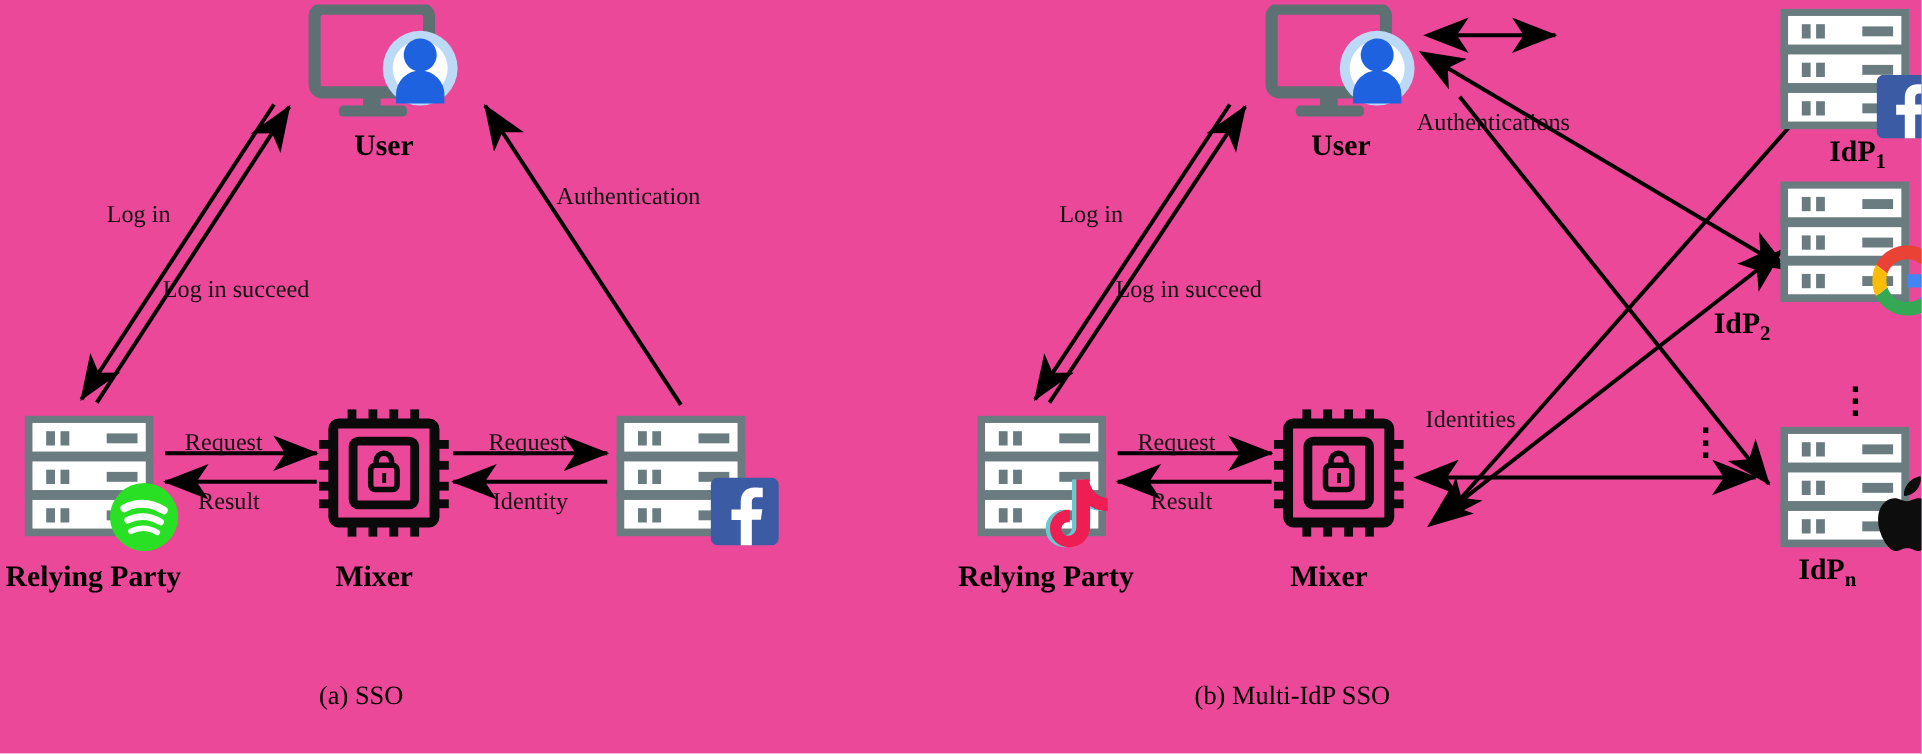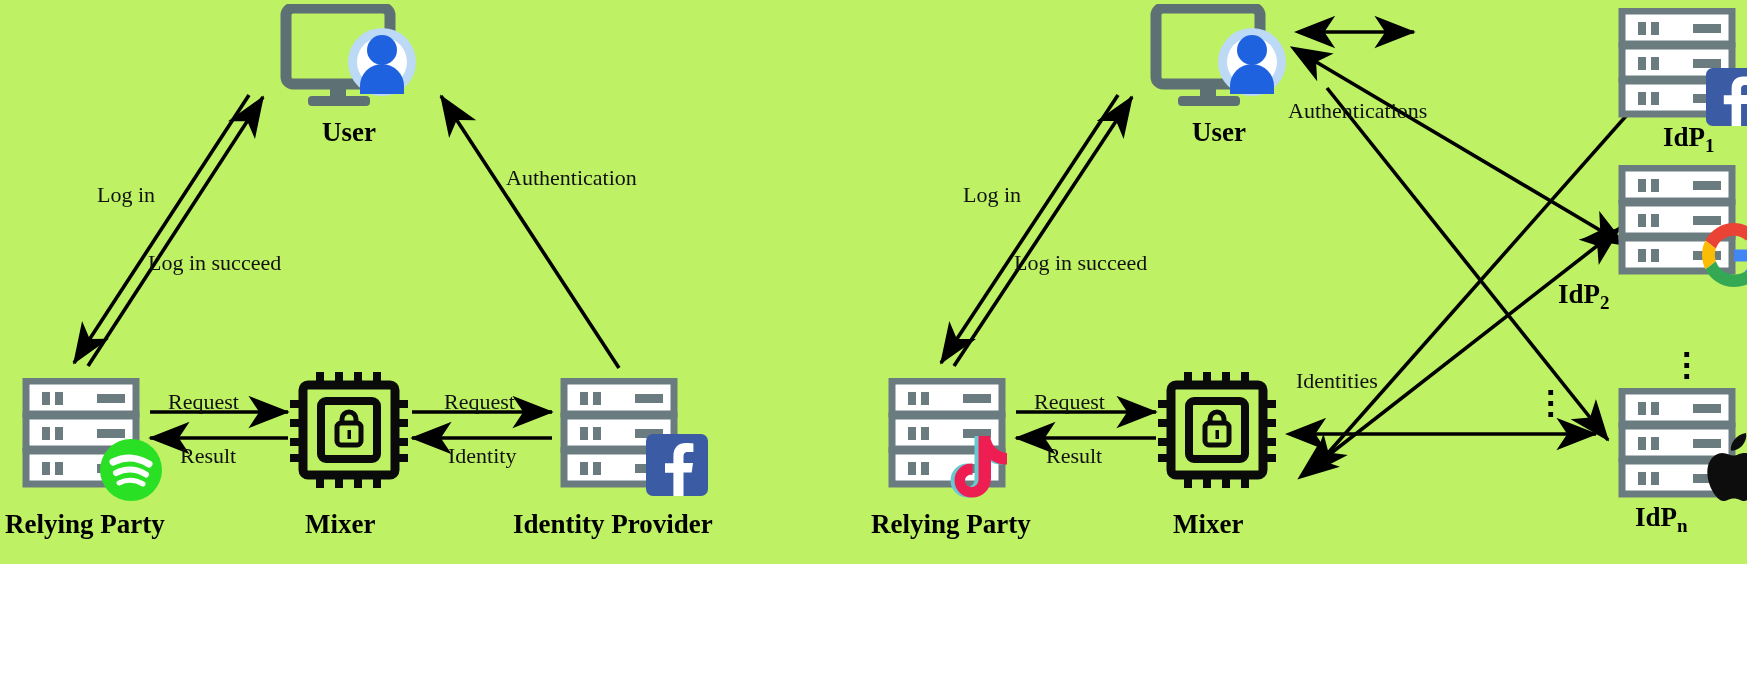--- a/index.html
+++ b/index.html
@@ -1,17 +1,17 @@
 <!DOCTYPE html>
 <html><head>
 <meta charset="utf-8">
 <style>
   html,body{margin:0;padding:0;background:#ffffff;}
   body{font-family:"Liberation Serif", serif;}
-  #stage{position:relative;width:1747px;height:564px;background:#bef264;overflow:hidden;}
+  #stage{position:relative;width:1747px;height:685px;background:#ec4899;overflow:hidden;}
   svg.layer{position:absolute;left:0;top:0;width:1747px;height:685px;overflow:visible;}
   .node{position:absolute;}
   .lbl{position:absolute;font-family:"Liberation Serif",serif;color:#000;white-space:nowrap;}
   .edge-lbl{font-size:22px;font-family:"Liberation Serif",serif;color:#111;}
   .node-lbl{font-weight:bold;font-size:27px;font-family:"Liberation Serif",serif;color:#000;}
   .caption{font-size:24px;font-family:"Liberation Serif",serif;color:#000;}
   .sub{font-size:19px;vertical-align:sub;font-weight:bold;}
   .dots{position:absolute;font-size:34px;line-height:11px;color:#000;font-family:"Liberation Sans",sans-serif;font-weight:bold;}
 </style>
 </head>
@@ -187,21 +187,20 @@
       <rect x="4" y="73" width="110" height="33" fill="#fff" stroke="#6a7c80" stroke-width="7"></rect>
       <rect x="20" y="84" width="8" height="13" fill="#6a7c80"></rect>
       <rect x="33" y="84" width="8" height="13" fill="#6a7c80"></rect>
       <rect x="75" y="86" width="28" height="9" fill="#6a7c80"></rect>
     </svg>
     <svg width="62" height="62" viewBox="0 0 62 62" style="position:absolute;left:86px;top:56px;">
       <rect x="0" y="0" width="62" height="62" rx="7" fill="#3b5ba5"></rect>
       <path d="M37.5 62 V38.5 h8.2 l1.3 -9.6 h-9.5 v-6.1 c0 -2.8 0.8 -4.7 4.8 -4.7 h5.1 V9.5 c-0.9 -0.1 -3.9 -0.4 -7.5 -0.4 -7.4 0 -12.5 4.5 -12.5 12.9 v7.2 H19 v9.6 h8.4 V62 z" fill="#ffffff"></path>
     </svg>
   </div>
-  <div class="lbl node-lbl" style="left:513px;top:509px;">Identity Provider</div>
 
   <div class="lbl edge-lbl" style="left:97px;top:182px;">Log in</div>
   <div class="lbl edge-lbl" style="left:148px;top:250px;">Log in succeed</div>
   <div class="lbl edge-lbl" style="left:506px;top:165px;">Authentication</div>
   <div class="lbl edge-lbl" style="left:168px;top:389px;">Request</div>
   <div class="lbl edge-lbl" style="left:180px;top:443px;">Result</div>
   <div class="lbl edge-lbl" style="left:444px;top:389px;">Request</div>
   <div class="lbl edge-lbl" style="left:448px;top:443px;text-align:right;">Identity</div>
 
   <div class="lbl caption" style="left:290px;top:620px;">(a) SSO</div>
@@ -342,14 +341,15 @@
 
   <div class="dots" style="left:1546px;top:378px;">.<br>.<br>.</div>
 
   <div class="lbl edge-lbl" style="left:963px;top:182px;">Log in</div>
   <div class="lbl edge-lbl" style="left:1014px;top:250px;">Log in succeed</div>
   <div class="lbl edge-lbl" style="left:1288px;top:98px;">Authentications</div>
   <div class="lbl edge-lbl" style="left:1034px;top:389px;">Request</div>
   <div class="lbl edge-lbl" style="left:1046px;top:443px;">Result</div>
   <div class="lbl edge-lbl" style="left:1296px;top:348px;margin-top:20px;">Identities</div>
 
+  <div class="lbl caption" style="left:1086px;top:620px;">(b) Multi-IdP SSO</div>
 
 </div>
 
 </body></html>

